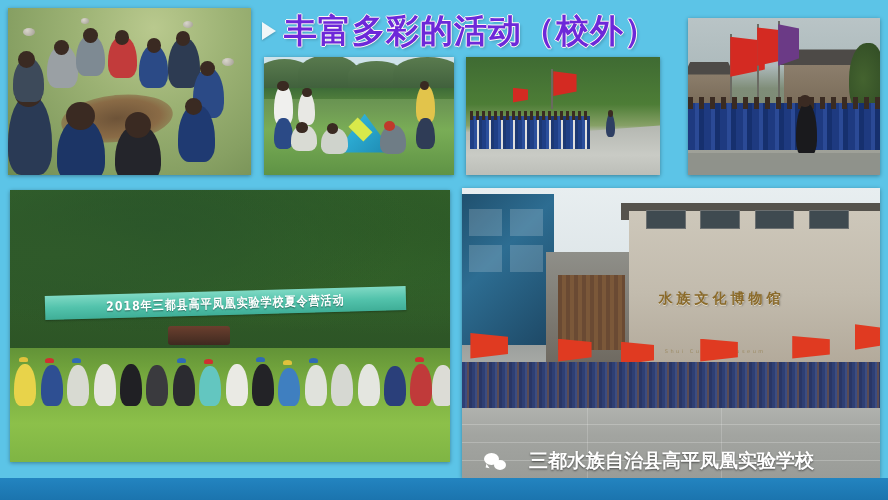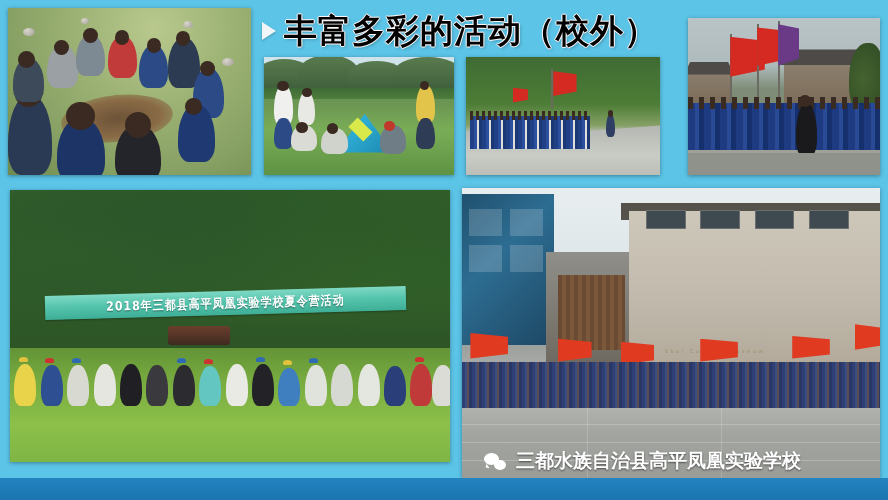--- a/index.html
+++ b/index.html
@@ -45,21 +45,21 @@
     height: 0;
     border-left: 14px solid #f0f6f8;
     border-top: 9px solid transparent;
     border-bottom: 9px solid transparent;
     filter: drop-shadow(0 1px 1px rgba(0,0,0,.25));
   }
   .title-text {
     font-size: 33px;
     font-weight: bold;
     letter-spacing: 1px;
-    color: #000000;
+    color: #6d28d9;
     text-shadow:
        1px 0 0 #fff6f6, -1px 0 0 #fff6f6,
        0 1px 0 #fff6f6, 0 -1px 0 #fff6f6,
        2px 2px 3px rgba(0,0,0,.18);
     white-space: nowrap;
     line-height: 1;
   }
 
   
   .photo {
@@ -222,21 +222,21 @@
     position:absolute; left:0; right:0; top:76%; bottom:0;
     background: linear-gradient(180deg,#b0b2ae 0%, #a2a4a0 40%, #9a9c98 100%);
   }
   #photo6 .gline { position:absolute; background: rgba(255,255,255,.22); height:1px; left:0; right:0; }
   #photo6 .rflag { position:absolute; background:#e03a21;
       clip-path: polygon(0 0, 100% 14%, 100% 80%, 0 98%); }
 
   
   .watermark {
     position:absolute; left:22px; bottom:4px;
-    display:flex; align-items:center; gap:10px;
+    display:flex; align-items:center; gap:23px;
     z-index:5;
   }
   .wx-icon { position:relative; width:22px; height:17px; }
   .wx-icon .b1, .wx-icon .b2 {
     position:absolute; border-radius:50%; background:#ffffff;
   }
   .wx-icon .b1 { left:0; top:0; width:15px; height:12px; }
   .wx-icon .b1:after {
     content:""; position:absolute; left:2px; bottom:-3px;
     border-left:4px solid #fff; border-top:4px solid transparent;
@@ -434,20 +434,21 @@
       <div class="bldgMid"></div>
       <div class="bldgWood"></div>
 
       <div class="eave"></div>
       <div class="wall"></div>
       <div class="winTop" style="left:44%; width:9%;"></div>
       <div class="winTop" style="left:57%; width:9%;"></div>
       <div class="winTop" style="left:70%; width:9%;"></div>
       <div class="winTop" style="left:83%; width:9%;"></div>
 
+      <div class="signzh">水族文化博物馆</div>
       <div class="signpy">Shui   Culture   Museum</div>
 
       <div class="rflag" style="left:2%;  top:50%; width:9%;  height:9%;"></div>
       <div class="rflag" style="left:23%; top:52%; width:8%;  height:8%;"></div>
       <div class="rflag" style="left:38%; top:53%; width:8%;  height:8%;"></div>
       <div class="rflag" style="left:57%; top:52%; width:9%;  height:8%;"></div>
       <div class="rflag" style="left:79%; top:51%; width:9%;  height:8%;"></div>
       <div class="rflag" style="left:94%; top:47%; width:7%;  height:9%;"></div>
 
       <div class="crowd"></div>

